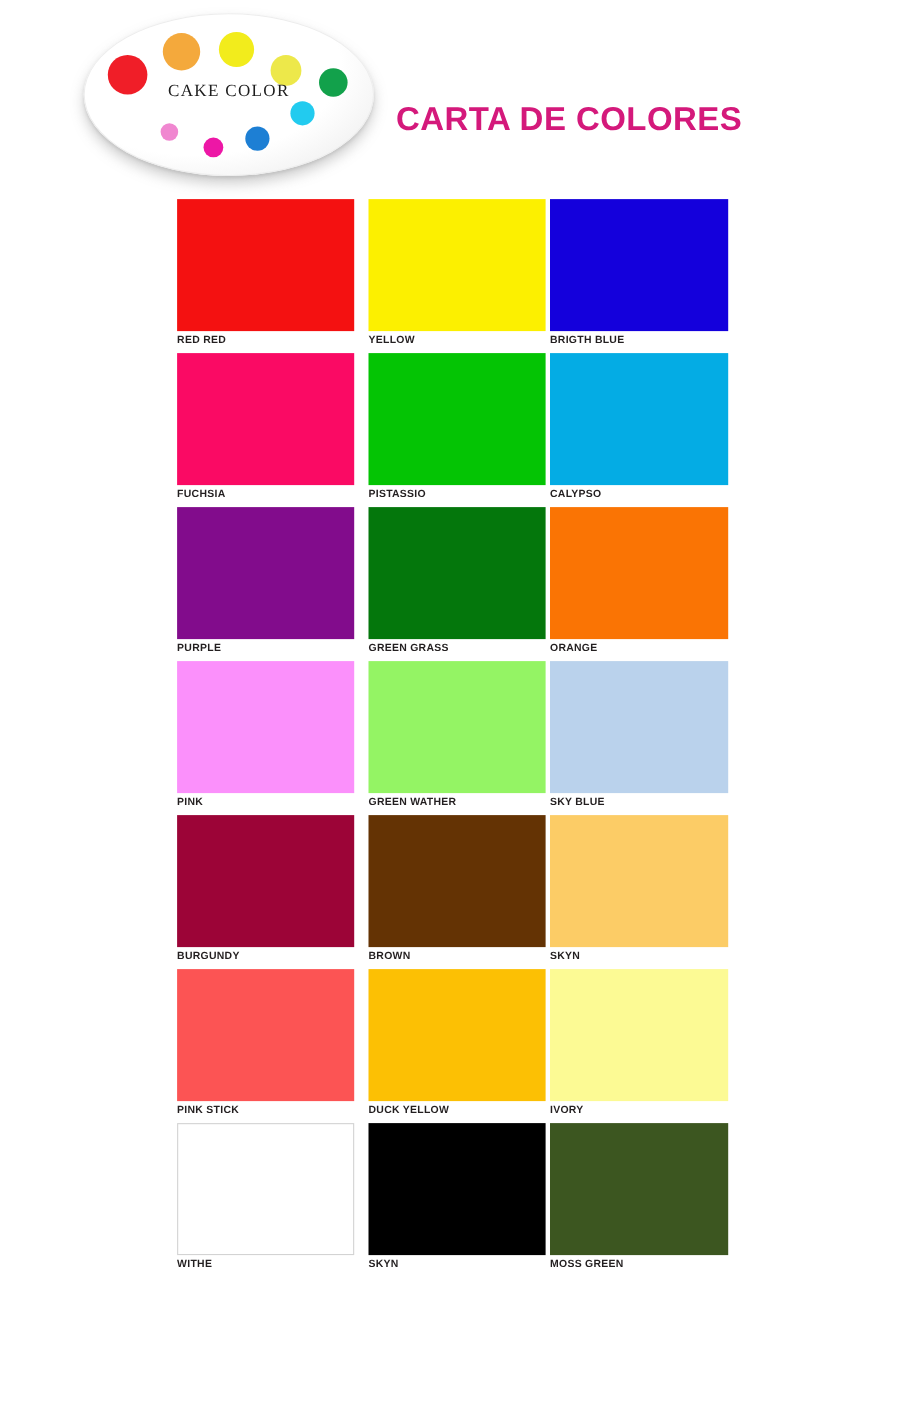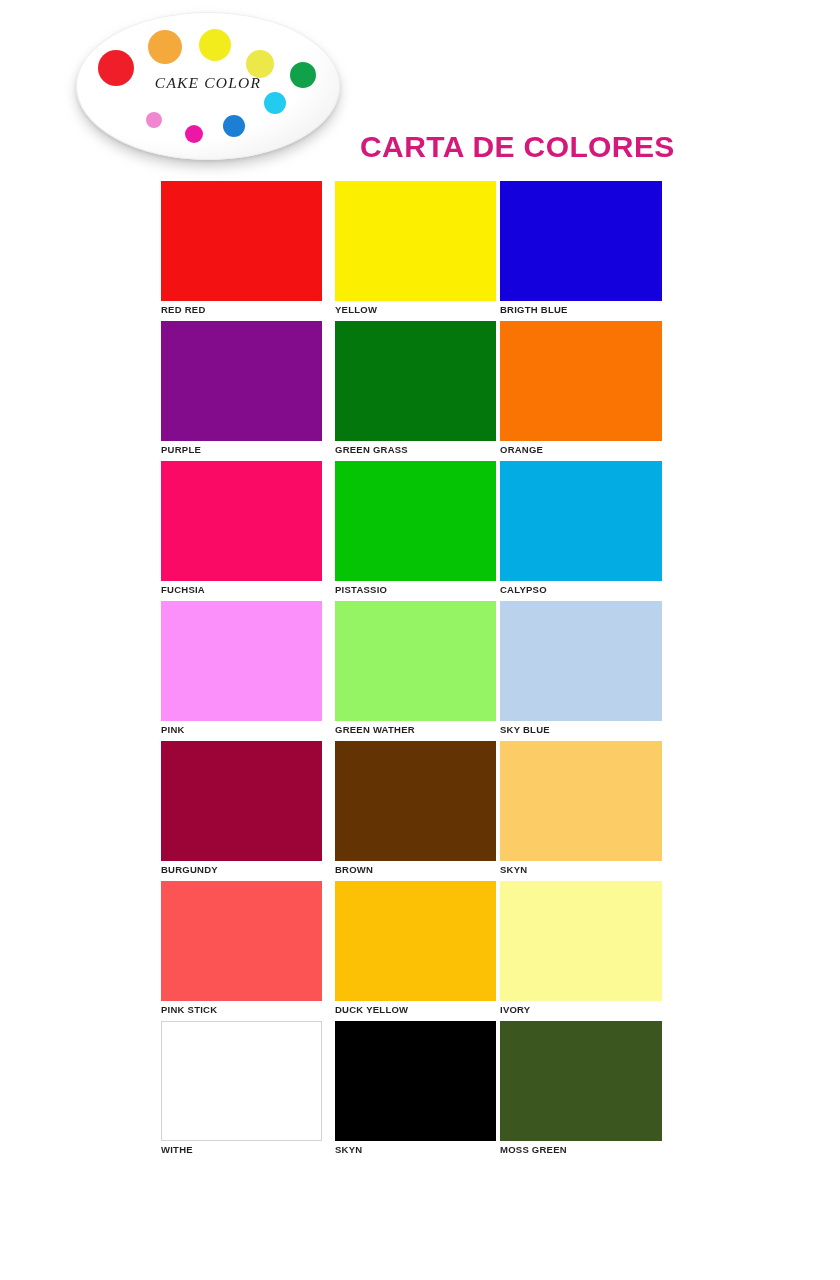--- a/index.html
+++ b/index.html
@@ -45,42 +45,40 @@
     border: 1px solid #ededed;
     box-sizing: border-box;
   }
   #logo-text {
     position: absolute;
     left: 0;
     top: 62px;
     width: 264px;
     text-align: center;
     font-family: "Liberation Serif", serif;
-    font-style: italic;
     font-size: 15.5px;
     letter-spacing: 1.2px;
     color: #1d1d1d;
     white-space: nowrap;
   }
   .dot {
     position: absolute;
     border-radius: 50%;
   }
 
   
   #chart-title {
     position: absolute;
     left: 360px;
     top: 92px;
     font-size: 30px;
     font-weight: bold;
     letter-spacing: 0.4px;
     color: #D4197B;
     white-space: nowrap;
-    margin-top: 38px;
   }
 
   
   #grid {
     position: absolute;
     left: 161px;
     top: 181px;
     width: 509px;
   }
   .swatch-row {
@@ -147,48 +145,48 @@
         <div class="chip" style="background: rgb(252, 240, 0);"></div>
         <div class="swatch-label">YELLOW</div>
       </div>
       <div class="cell col-2">
         <div class="chip" style="background: rgb(20, 0, 220);"></div>
         <div class="swatch-label">BRIGTH BLUE</div>
       </div>
     </div>
     <div class="swatch-row">
       <div class="cell col-0">
+        <div class="chip" style="background: rgb(250, 10, 100);"></div>
+        <div class="swatch-label">FUCHSIA</div>
+      </div>
+      <div class="cell col-1">
+        <div class="chip" style="background: rgb(4, 196, 4);"></div>
+        <div class="swatch-label">PISTASSIO</div>
+      </div>
+      <div class="cell col-2">
+        <div class="chip" style="background: rgb(4, 172, 228);"></div>
+        <div class="swatch-label">CALYPSO</div>
+      </div>
+    </div>
+    <div class="swatch-row">
+      <div class="cell col-0">
         <div class="chip" style="background: rgb(130, 12, 140);"></div>
         <div class="swatch-label">PURPLE</div>
       </div>
       <div class="cell col-1">
         <div class="chip" style="background: rgb(4, 119, 12);"></div>
         <div class="swatch-label">GREEN GRASS</div>
       </div>
       <div class="cell col-2">
         <div class="chip" style="background: rgb(250, 116, 4);"></div>
         <div class="swatch-label">ORANGE</div>
       </div>
     </div>
     <div class="swatch-row">
       <div class="cell col-0">
-        <div class="chip" style="background: rgb(250, 10, 100);"></div>
-        <div class="swatch-label">FUCHSIA</div>
-      </div>
-      <div class="cell col-1">
-        <div class="chip" style="background: rgb(4, 196, 4);"></div>
-        <div class="swatch-label">PISTASSIO</div>
-      </div>
-      <div class="cell col-2">
-        <div class="chip" style="background: rgb(4, 172, 228);"></div>
-        <div class="swatch-label">CALYPSO</div>
-      </div>
-    </div>
-    <div class="swatch-row">
-      <div class="cell col-0">
         <div class="chip" style="background: rgb(251, 144, 251);"></div>
         <div class="swatch-label">PINK</div>
       </div>
       <div class="cell col-1">
         <div class="chip" style="background: rgb(148, 244, 100);"></div>
         <div class="swatch-label">GREEN WATHER</div>
       </div>
       <div class="cell col-2">
         <div class="chip" style="background: rgb(186, 210, 236);"></div>
         <div class="swatch-label">SKY BLUE</div>

